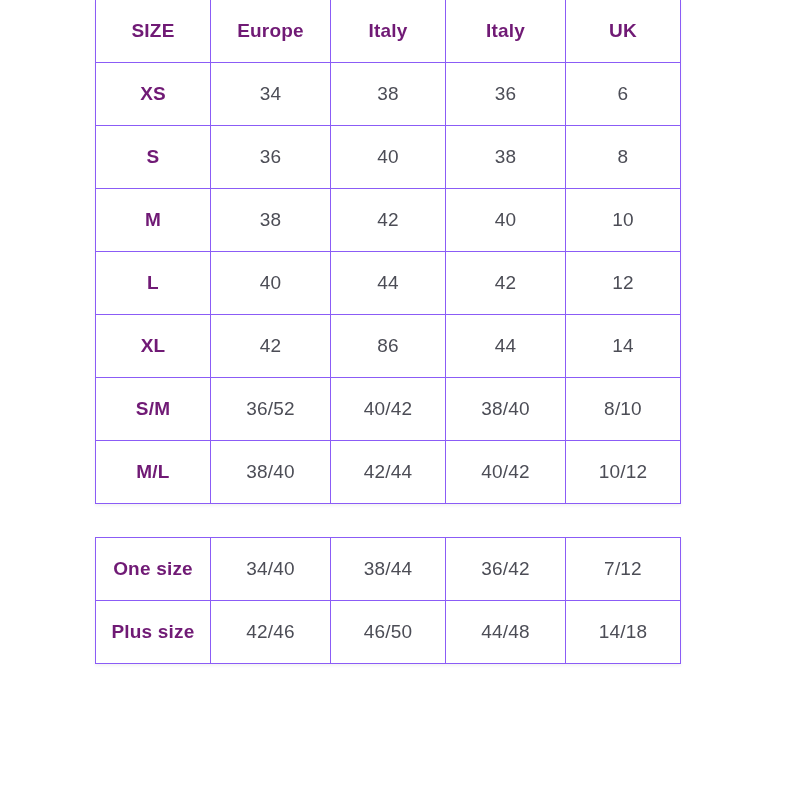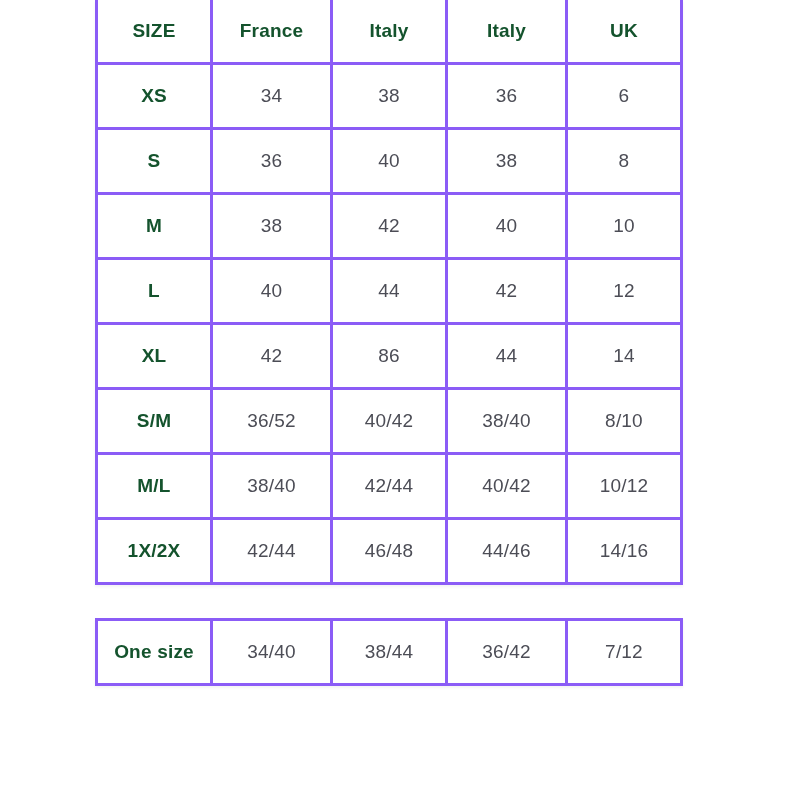--- a/index.html
+++ b/index.html
@@ -24,34 +24,34 @@
     background: #ffffff;
     box-shadow: 0 2px 3px rgba(0,0,0,0.05);
   }
   table.size-table col.c1 { width: 115px; }
   table.size-table col.c2 { width: 120px; }
   table.size-table col.c3 { width: 115px; }
   table.size-table col.c4 { width: 120px; }
   table.size-table col.c5 { width: 115px; }
   table.size-table th,
   table.size-table td {
-    border: 3px solid #8b5cf6;
+    border: 1px solid #8b5cf6;
     height: 62px;
     text-align: center;
     vertical-align: middle;
     padding: 0;
     font-size: 19px;
     letter-spacing: 0.2px;
   }
   
   table.main-table thead th { border-top: none; }
   table.size-table th,
   table.size-table td.row-label {
     font-weight: bold;
-    color: #14532d;
+    color: #701a75;
   }
   table.size-table td.val {
     font-weight: normal;
     color: #4c4d56;
     margin-left: 11px;
   }
   table.secondary-table {
     margin-top: 33px;
   }
 </style>
@@ -64,21 +64,21 @@
     <colgroup>
         <col class="c1">
         <col class="c2">
         <col class="c3">
         <col class="c4">
         <col class="c5">
       </colgroup>
     <thead>
       <tr>
         <th>SIZE</th>
-        <th>France</th>
+        <th>Europe</th>
         <th>Italy</th>
         <th>Italy</th>
         <th>UK</th>
       </tr>
     </thead>
     <tbody>
       <tr>
         <td class="row-label">XS</td>
         <td class="val">34</td>
         <td class="val">38</td>
@@ -120,42 +120,42 @@
         <td class="val">38/40</td>
         <td class="val">8/10</td>
       </tr>
       <tr>
         <td class="row-label">M/L</td>
         <td class="val">38/40</td>
         <td class="val">42/44</td>
         <td class="val">40/42</td>
         <td class="val">10/12</td>
       </tr>
-      <tr>
-        <td class="row-label">1X/2X</td>
-        <td class="val">42/44</td>
-        <td class="val">46/48</td>
-        <td class="val">44/46</td>
-        <td class="val">14/16</td>
-      </tr>
     </tbody>
   </table>
 
   <table class="size-table secondary-table">
     <colgroup>
         <col class="c1">
         <col class="c2">
         <col class="c3">
         <col class="c4">
         <col class="c5">
       </colgroup>
     <tbody>
       <tr>
         <td class="row-label">One size</td>
         <td class="val">34/40</td>
         <td class="val">38/44</td>
         <td class="val">36/42</td>
         <td class="val">7/12</td>
       </tr>
+      <tr>
+        <td class="row-label">Plus size</td>
+        <td class="val">42/46</td>
+        <td class="val">46/50</td>
+        <td class="val">44/48</td>
+        <td class="val">14/18</td>
+      </tr>
     </tbody>
   </table>
 
 </div>
 
 </body></html>

